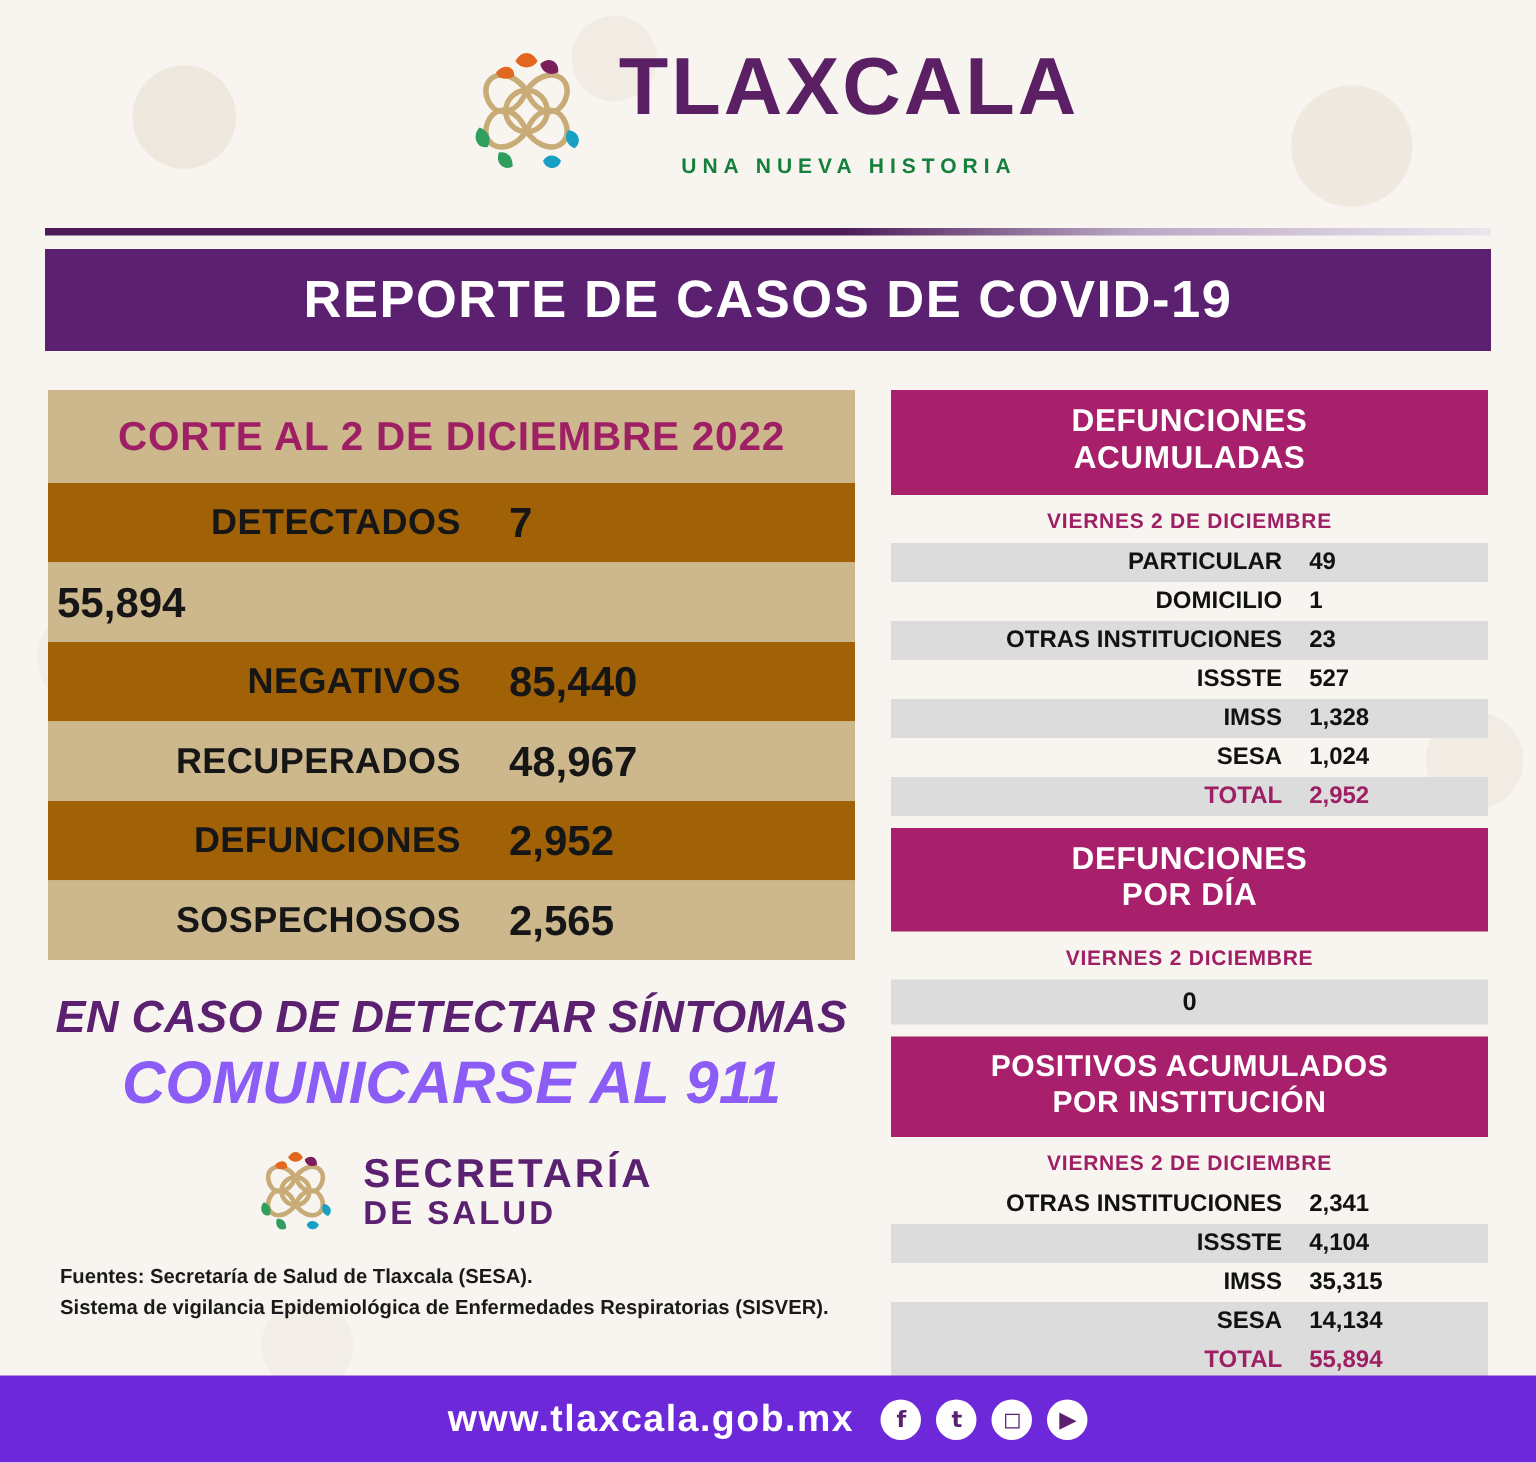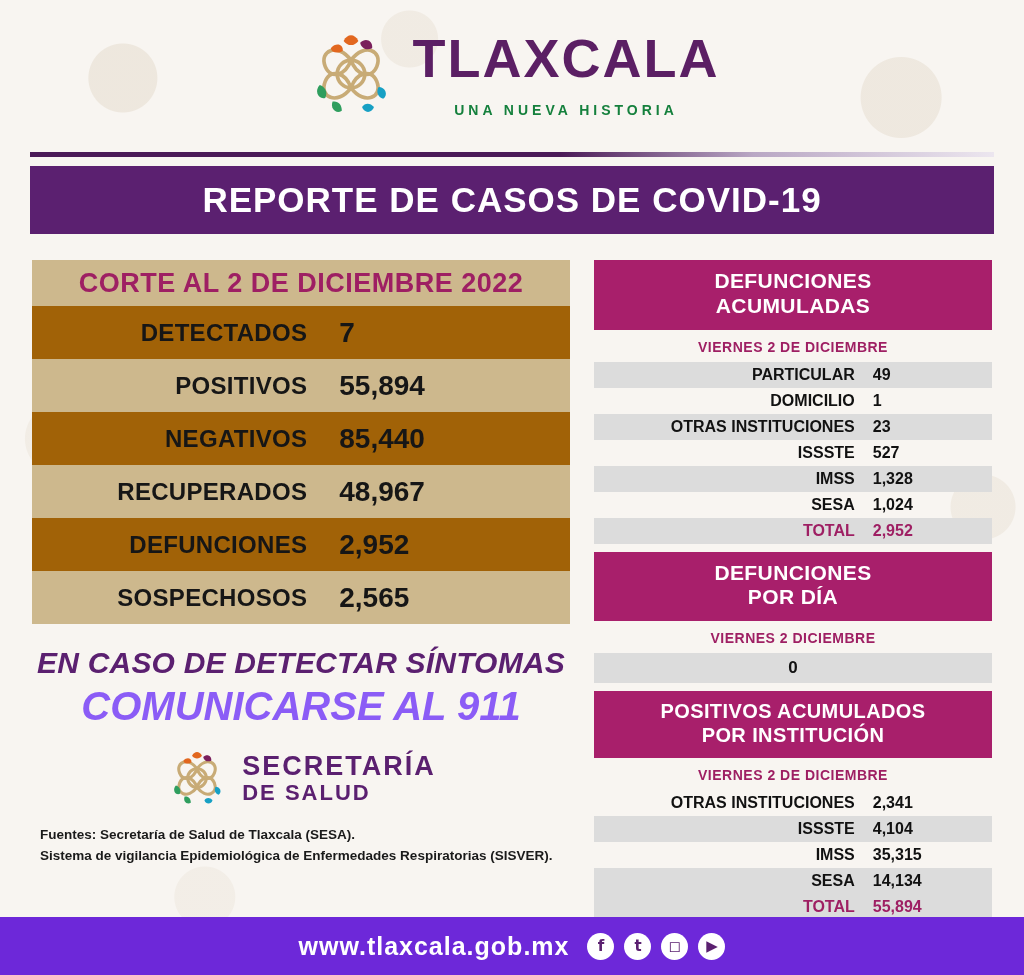--- a/index.html
+++ b/index.html
@@ -81,21 +81,21 @@
   }
 
   
   .left-col {
     position: absolute;
     left: 32px; top: 260px;
     width: 538px;
   }
   .corte {
     background: #cdb88d;
-    height: 46px;
+    height: 62px;
     display: flex; align-items: center; justify-content: center;
   }
   .corte span {
     color: #9e1f63;
     font-size: 27px;
     font-weight: bold;
     letter-spacing: 0.5px;
   }
   .stat-row {
     height: 53px;
@@ -282,21 +282,20 @@
   <div class="left-col">
     <div class="corte">
       <span>CORTE AL 2 DE DICIEMBRE 2022</span>
     </div>
 
     <div class="stat-row plain">
       <div class="stat-label">DETECTADOS</div>
       <div class="stat-value">7</div>
     </div>
     <div class="stat-row alt">
-      <div class="stat-label">POSITIVOS</div>
       <div class="stat-value">55,894</div>
     </div>
     <div class="stat-row plain">
       <div class="stat-label">NEGATIVOS</div>
       <div class="stat-value">85,440</div>
     </div>
     <div class="stat-row alt">
       <div class="stat-label">RECUPERADOS</div>
       <div class="stat-value">48,967</div>
     </div>

